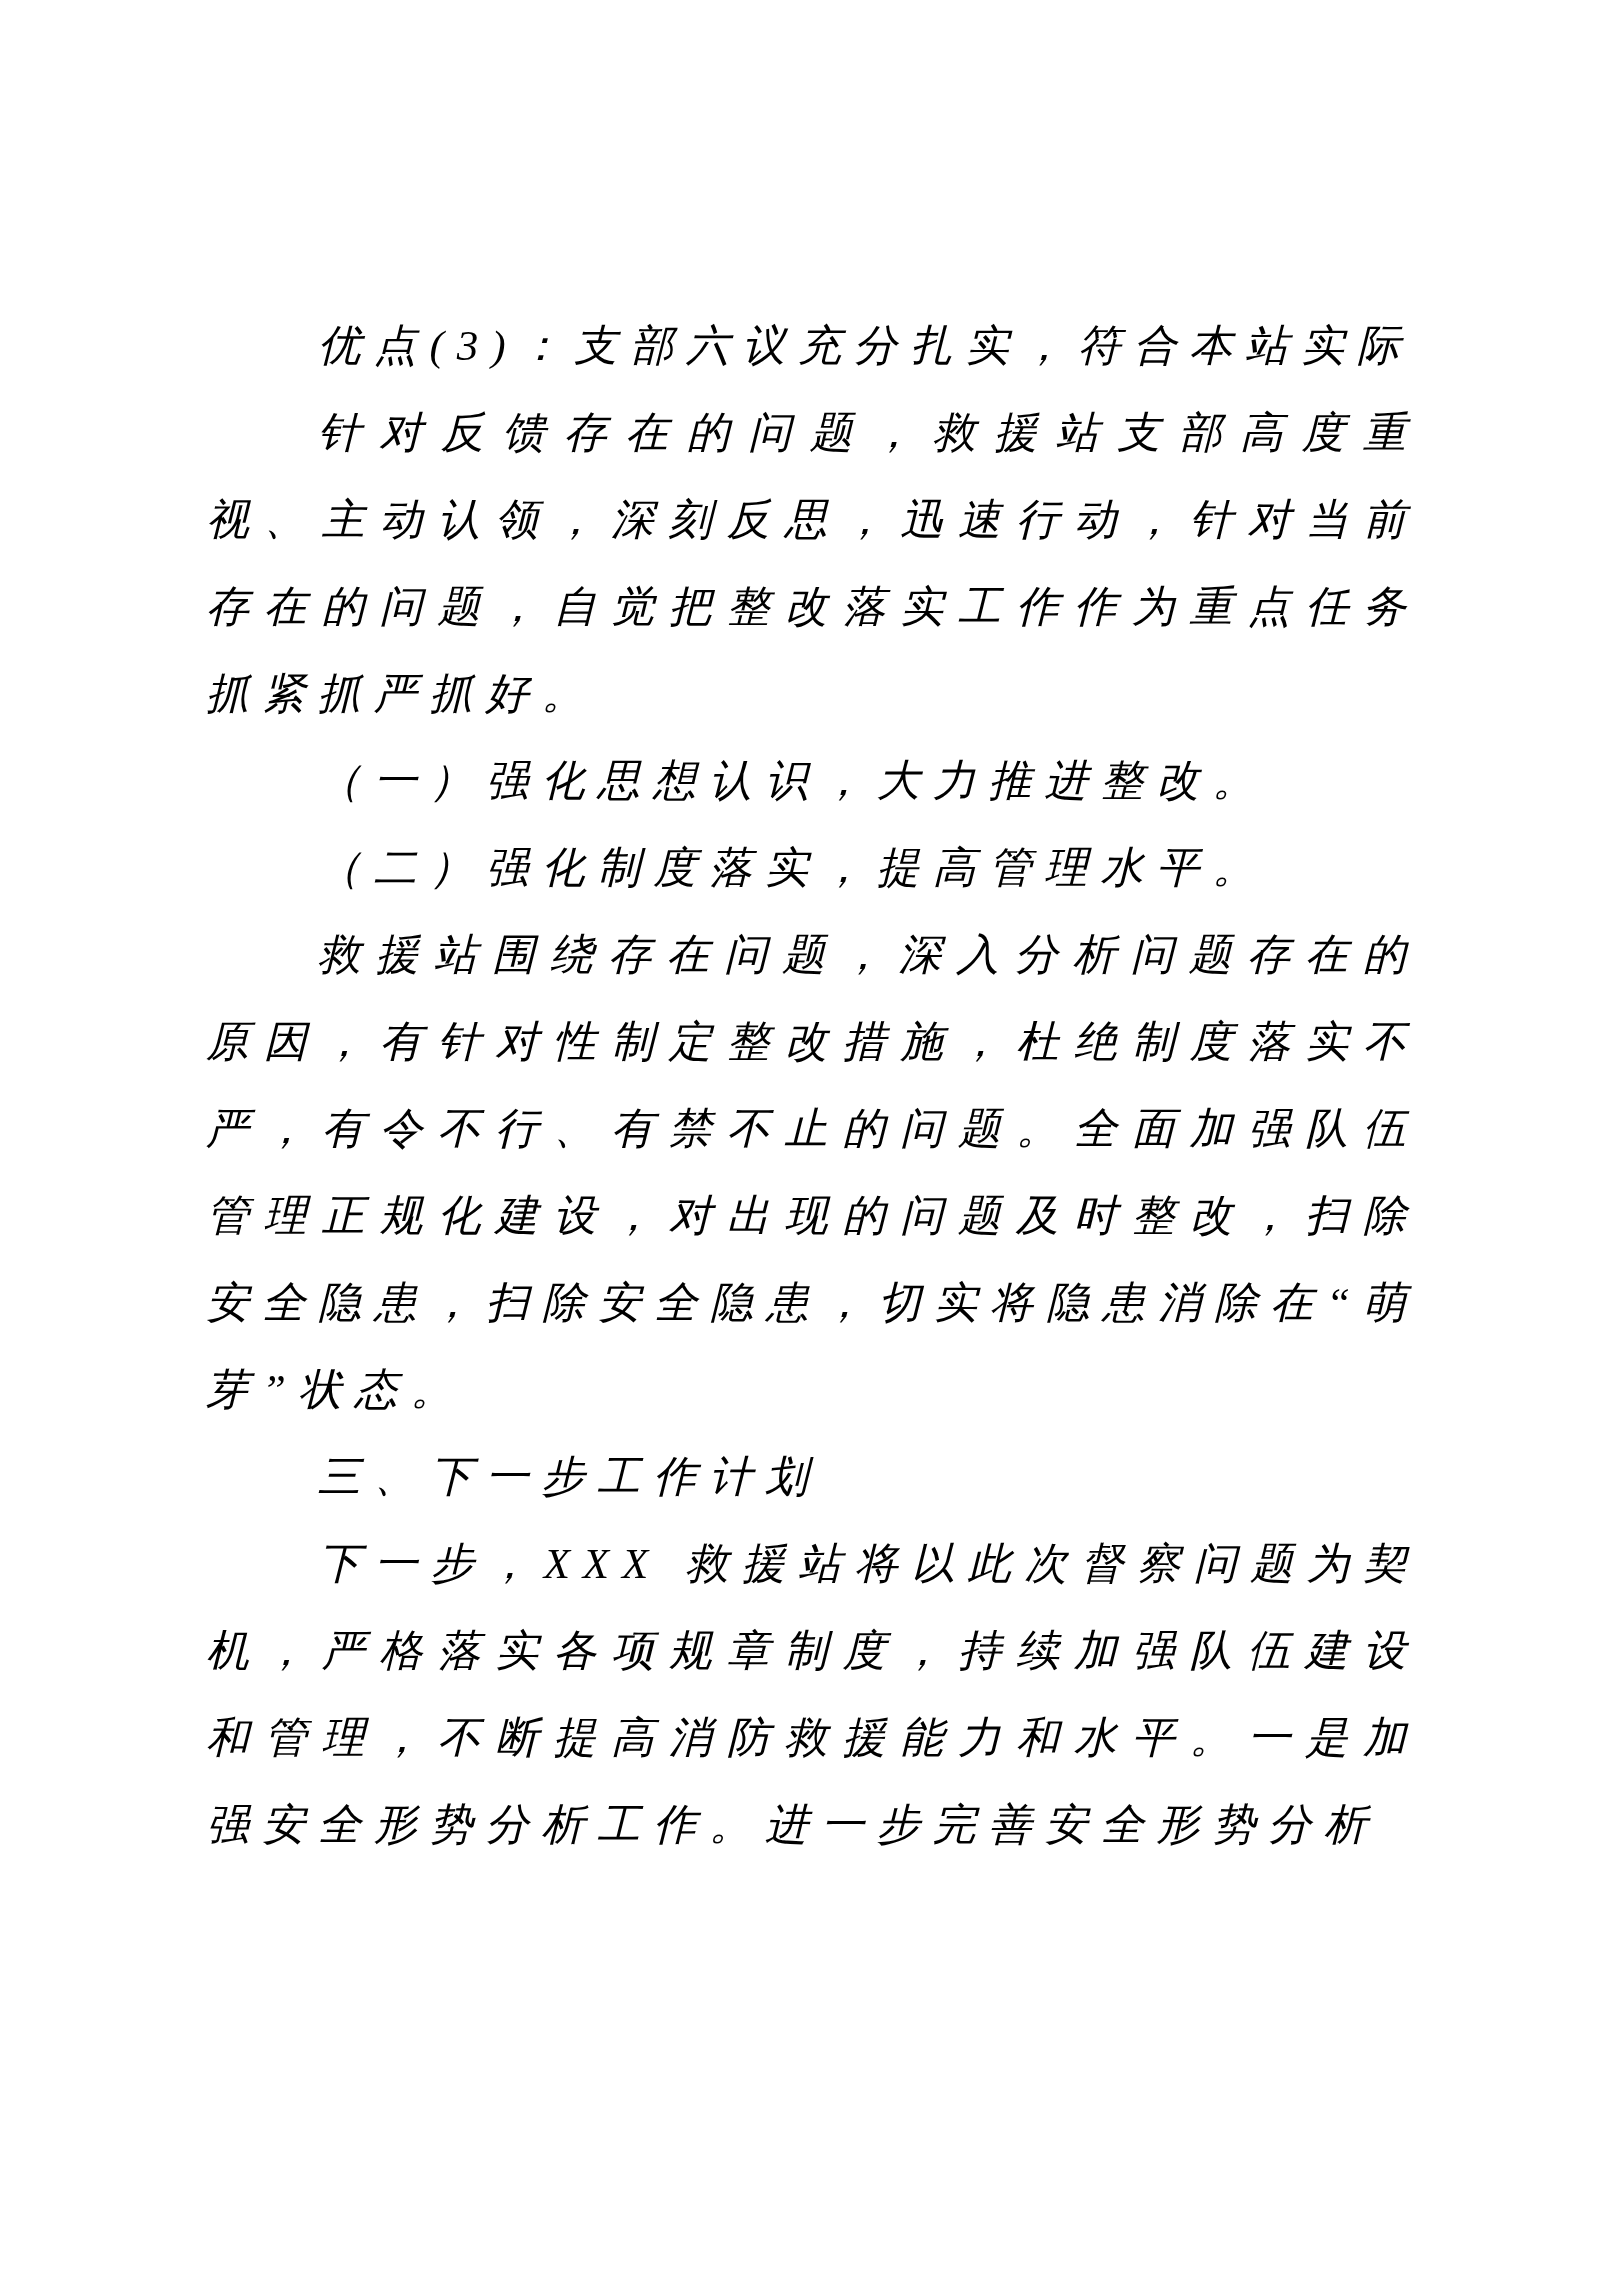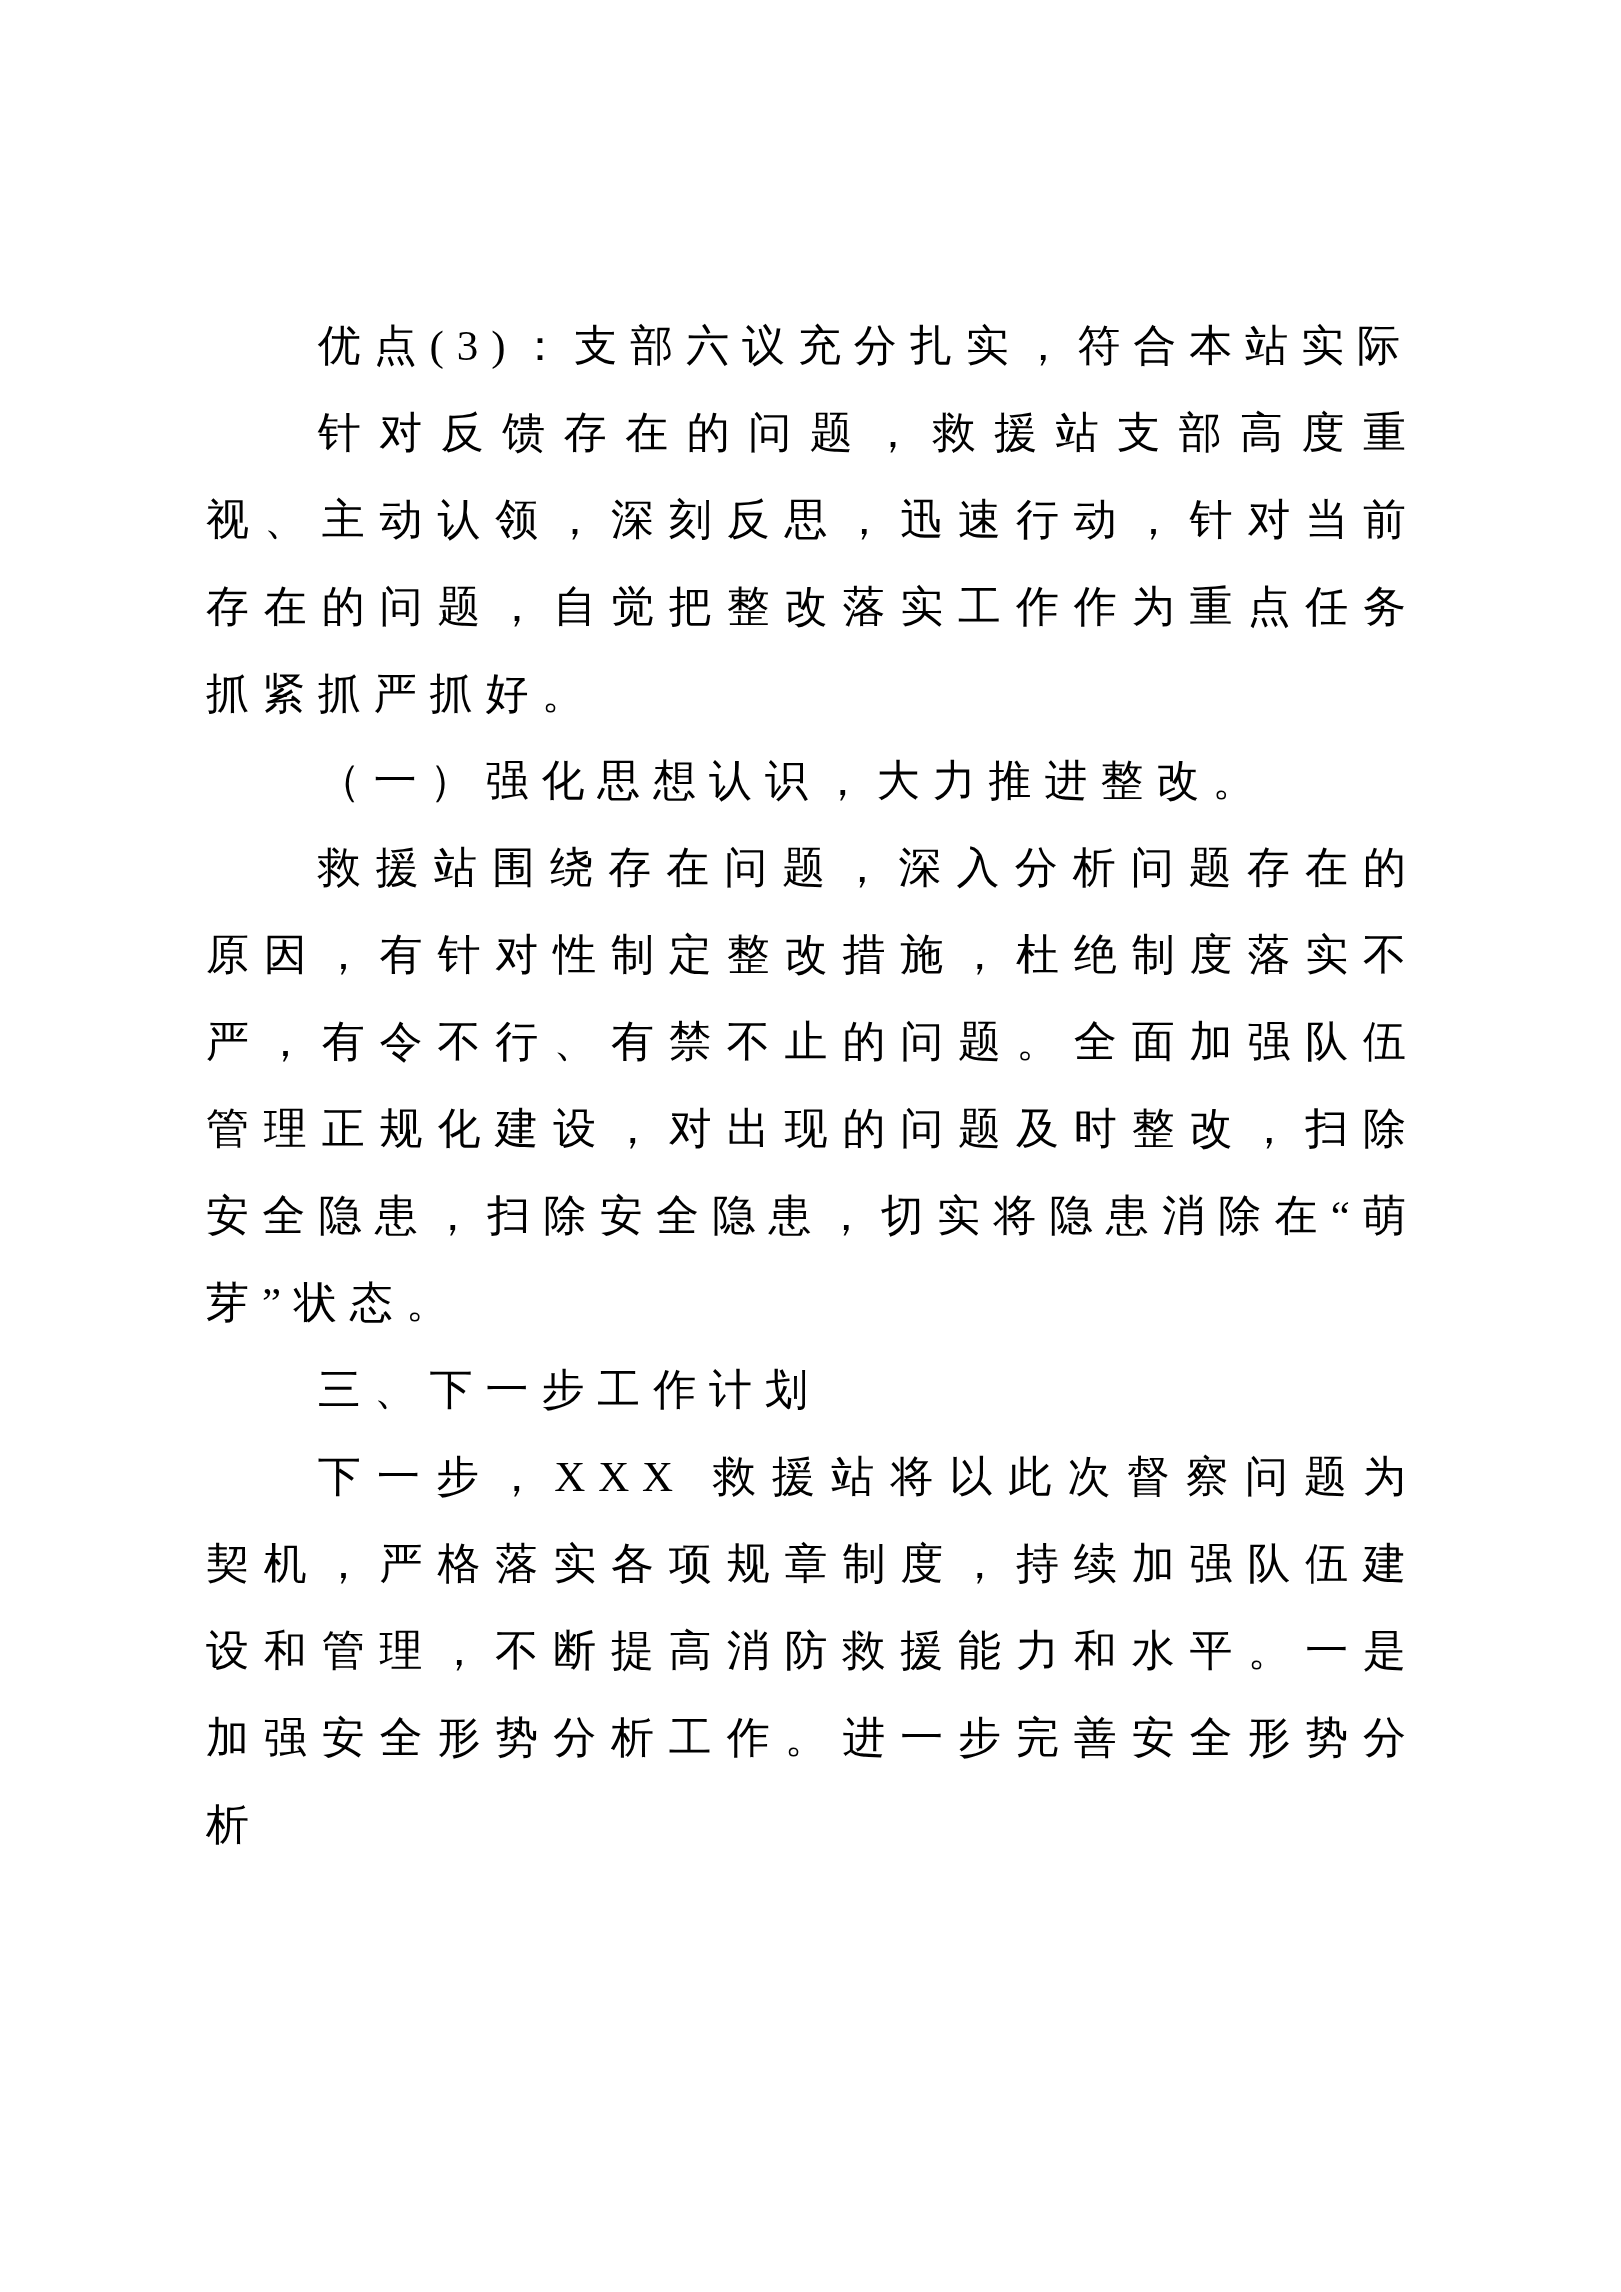--- a/index.html
+++ b/index.html
@@ -8,20 +8,21 @@
     background: #ffffff;
   }
   .page {
     position: relative;
     width: 1621px;
     height: 2038px;
     background: #ffffff;
     overflow: hidden;
     font-family: "Liberation Serif", "DejaVu Serif", serif;
     color: #000000;
+    font-style: italic;
   }
   .doc-content {
     position: absolute;
     left: 206px;
     top: 302px;
     width: 1213px;
   }
   .doc-content p {
     margin: 0;
     font-size: 43px;
@@ -49,20 +50,21 @@
 <div class="page">
 
   <div class="doc-content">
     <p>优点(3)：支部六议充分扎实，符合本站实际</p>
 
 
     <p>针对反馈存在的问题，救援站支部高度重视、主动认领，深刻反思，迅速行动，针对当前存在的问题，自觉把整改落实工作作为重点任务抓紧抓严抓好。</p>
 
     <p>（一）强化思想认识，大力推进整改。</p>
 
+    <p>（二）强化制度落实，提高管理水平。</p>
 
     <p>救援站围绕存在问题，深入分析问题存在的原因，有针对性制定整改措施，杜绝制度落实不严，有令不行、有禁不止的问题。全面加强队伍管理正规化建设，对出现的问题及时整改，扫除安全隐患，扫除安全隐患，切实将隐患消除在“萌芽”状态。</p>
 
     <p>三、下一步工作计划</p>
 
     <p>下一步，XXX 救援站将以此次督察问题为契机，严格落实各项规章制度，持续加强队伍建设和管理，不断提高消防救援能力和水平。一是加强安全形势分析工作。进一步完善安全形势分析</p>
   </div>
 
   <div class="page-footer">— 2 —</div>
 

